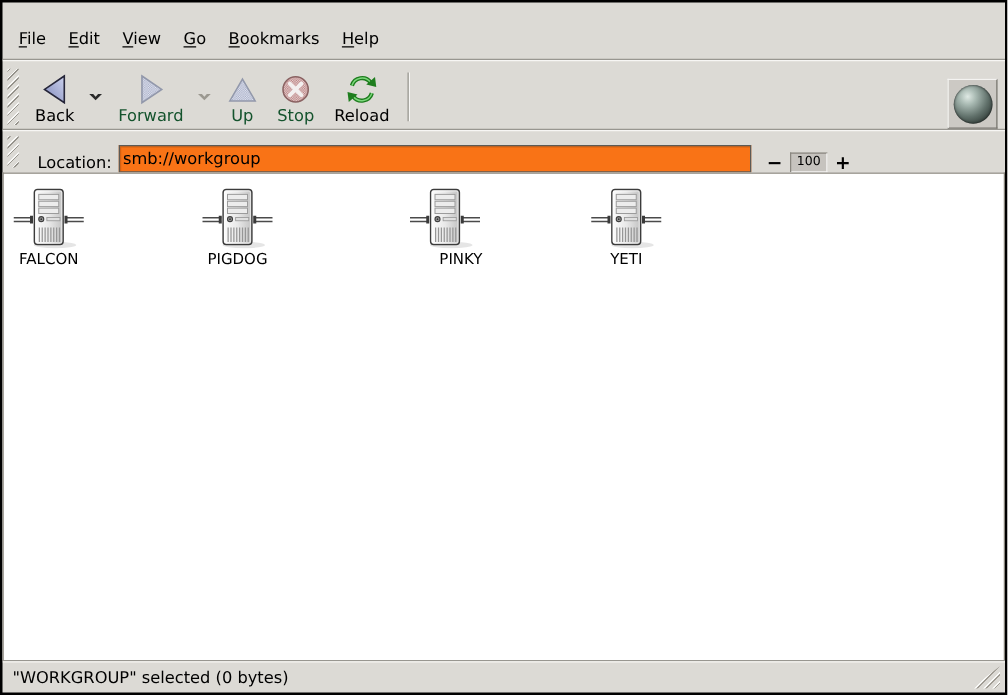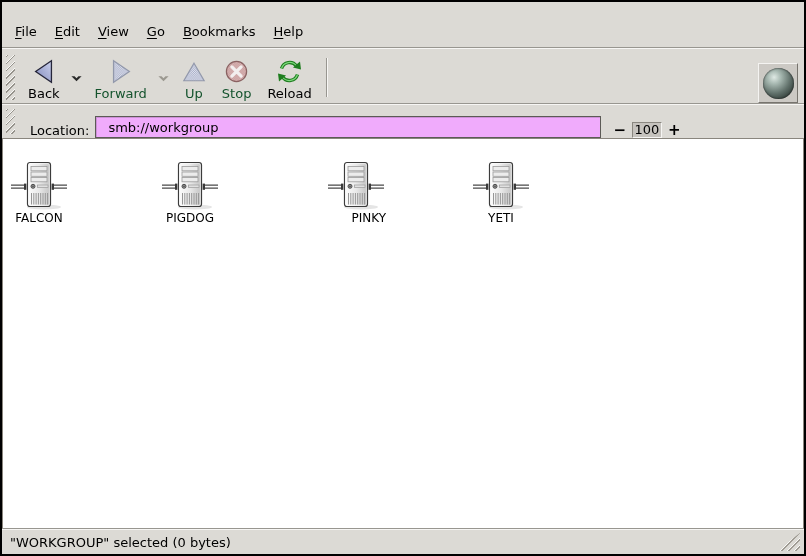--- a/index.html
+++ b/index.html
@@ -37,48 +37,48 @@
   }
   .sphere {
     width:31px; height:31px; border-radius:50%;
     background:radial-gradient(circle at 36% 30%, #dfe9e4 0%, #a9bab3 22%, #61716b 55%, #27312d 88%);
     box-shadow:inset 0 0 2px #111;
   }
   
   .locationbar { height:33px; flex:0 0 auto; display:flex; align-items:flex-end; padding:0 6px 0 4px; }
   .loc-label { margin:0 6px 0 12px; white-space:nowrap; }
   .loc-input {
-    width:506px; height:22px; border:1px solid #5c5a56; background:#f0abfc;
-    font:13px "DejaVu Sans","Liberation Sans",sans-serif; padding:0 12px;
+    width:506px; height:22px; border:1px solid #5c5a56; background:#f97316;
+    font:13px "DejaVu Sans","Liberation Sans",sans-serif; padding:0 2px;
     box-shadow:inset 1px 1px 0 rgba(0,0,0,.15);
   }
   .zoom-out, .zoom-in { font-weight:bold; font-size:15px; padding:0 4px; margin-left:8px; cursor:default; line-height:16px; }
   .zoom-in { margin-left:2px; }
   .zoom-level {
-    width:30px; height:16px; margin-left:2px; text-align:center; font-size:13px; line-height:14px;
+    width:30px; height:16px; margin-left:2px; text-align:center; font-size:10px; line-height:14px;
     background:#c6c3be; border-top:1px solid #8a8780; border-left:1px solid #8a8780;
     border-bottom:1px solid #f6f5f3; border-right:1px solid #f6f5f3;margin-top:43px;
   }
   .view-combo {
     margin-left:11px; height:28px; width:117px; display:flex; align-items:center;
     background:#dcdad5; border:1px solid #5c5a56;
     box-shadow:inset 1px 1px 0 #f7f6f4, inset -1px -1px 0 #9a978f;
     padding-left:11px;
   }
   .view-combo .combo-text { flex:1; white-space:nowrap; }
   .combo-arrow-box { width:20px; align-self:stretch; margin:2px 2px 2px 0;
     border-left:1px solid #9a978f; box-shadow:-1px 0 0 #f7f6f4;
     display:flex; flex-direction:column; align-items:center; justify-content:center; gap:2px; }
   .combo-arrow-box .bar { width:8px; height:2px; background:#9a978f; }
   
   .content {
     flex:1; background:#fff; position:relative;
     border-left:1px solid #8a867e; border-right:1px solid #8a867e; border-top:1px solid #8a867e;
   }
-  .icon-cell { position:absolute; top:21px; width:76px; display:flex; flex-direction:column; align-items:center; }
+  .icon-cell { position:absolute; top:10px; width:76px; display:flex; flex-direction:column; align-items:center; }
   .icon-label { font-size:12px; margin-top:1px; color:#000; white-space:nowrap; }
   
   .statusbar { height:24px; flex:0 0 auto; position:relative; display:flex; align-items:center; padding-left:8px; }
   .resize-grip {
     position:absolute; right:4px; bottom:3px; width:24px; height:18px;
     background:repeating-linear-gradient(135deg,#f8f8f6 0 1px,#a09c94 1px 2px,#dcdad5 2px 5px);
     clip-path:polygon(100% 0, 100% 100%, 0 100%);
   }
 </style>
 </head>

